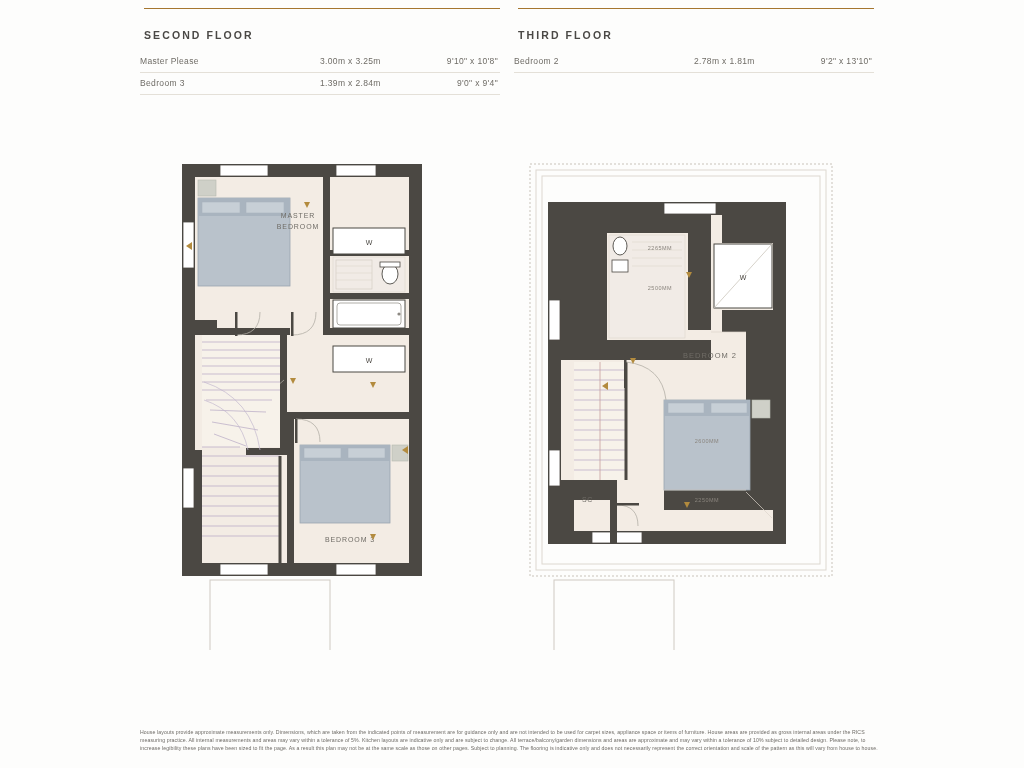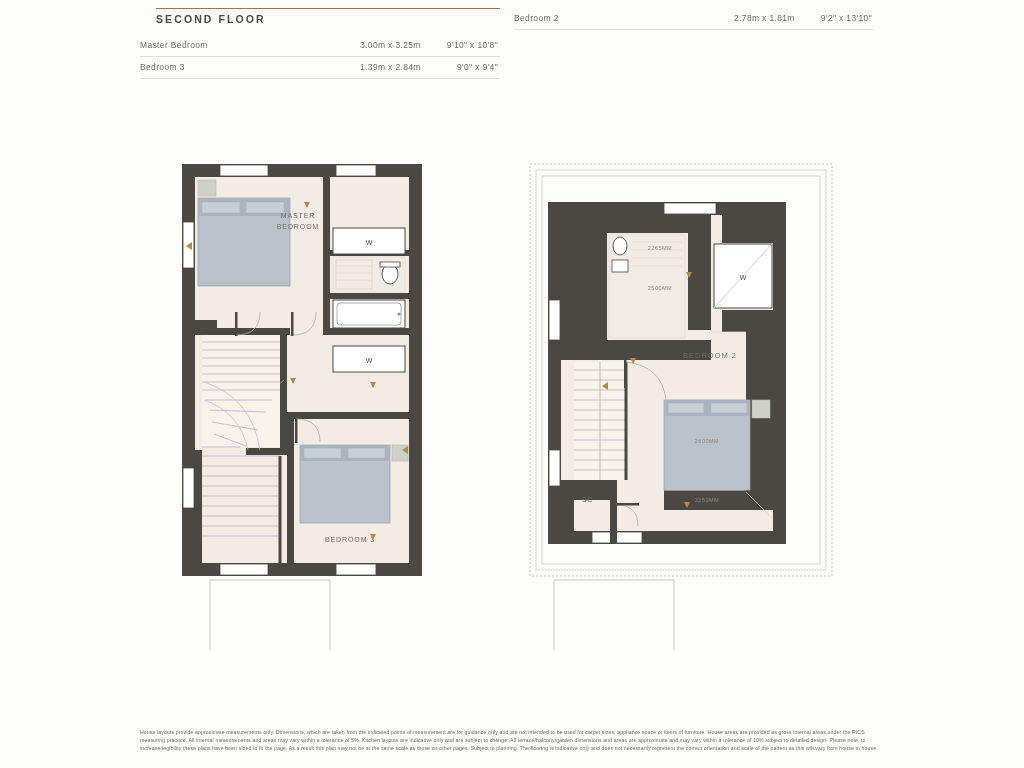--- a/index.html
+++ b/index.html
@@ -22,39 +22,39 @@
   .col {
     position: absolute;
     top: 8px;
     width: 360px;
   }
   .col-left { left: 140px; }
   .col-right { left: 514px; }
 
   .floor-title {
     border-top: 1.5px solid #a5762f;
-    padding-top: 4px;
+    padding-top: 20px;
     font-size: 10.5px;
     letter-spacing: 2.1px;
     font-weight: bold;
     color: #4a4845;
-    margin: 0 0 10px 16px;
+    margin: 0 0 10px 4px;
     text-transform: uppercase;
   }
   .room-row {
     display: flex;
     align-items: center;
     border-bottom: 1px solid #e4e0d8;
     padding: 5px 0 6px 0;
     font-size: 8.5px;
     letter-spacing: 0.35px;
     color: #6f6c66;
   }
   .room-row .rname { flex: 0 0 50%; }
-  .room-row .rmetric { flex: 0 0 28%; text-align: right; }
+  .room-row .rmetric { flex: 0 0 28%; text-align: left; }
   .room-row .rimp { flex: 1; text-align: right; padding-right: 2px; }
 
   
   .plan {
     position: absolute;
   }
   .plan-left { left: 140px; top: 150px; width: 360px; height: 500px; }
   .plan-right { left: 514px; top: 150px; width: 380px; height: 500px; }
 
   svg { display: block; }
@@ -72,32 +72,33 @@
 </style>
 </head>
 <body>
 
 <div class="page">
 
   <div class="col col-left">
     <div class="floor-title">SECOND FLOOR</div>
 
     <div class="room-row">
-      <span class="rname">Master Bedroom</span>
+      <span class="rname">Master Please</span>
       <span class="rmetric">3.00m x 3.25m</span>
       <span class="rimp">9'10" x 10'8"</span>
     </div>
     <div class="room-row">
       <span class="rname">Bedroom 3</span>
       <span class="rmetric">1.39m x 2.84m</span>
       <span class="rimp">9'0" x 9'4"</span>
     </div>
   </div>
 
   <div class="col col-right">
+    <div class="floor-title">THIRD FLOOR</div>
 
     <div class="room-row">
       <span class="rname">Bedroom 2</span>
       <span class="rmetric">2.78m x 1.81m</span>
       <span class="rimp">9'2" x 13'10"</span>
     </div>
   </div>
 
   <div class="plan plan-left">
     <svg width="360" height="500" viewBox="0 0 360 500">

